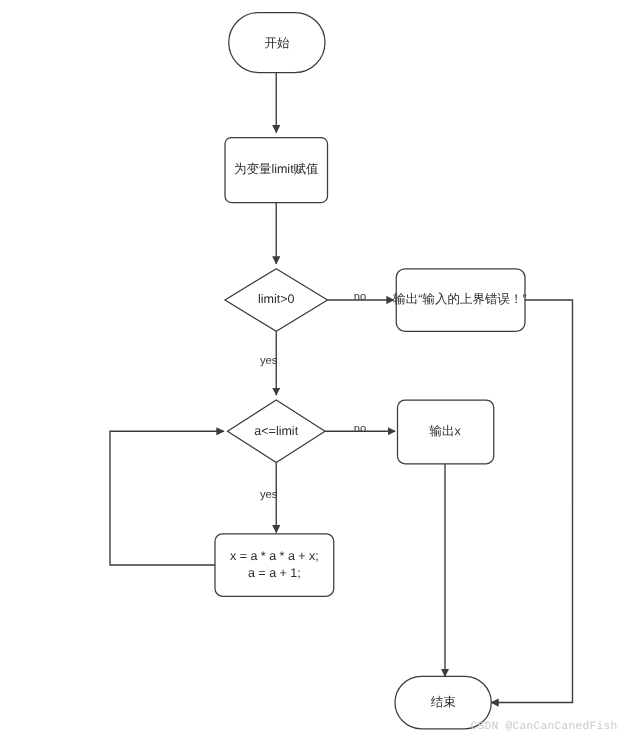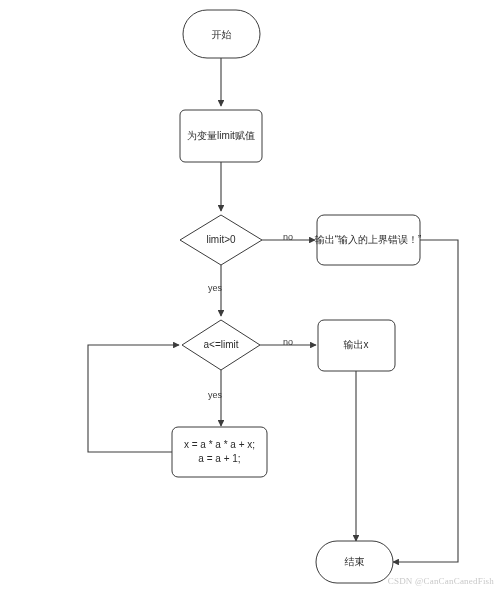--- a/index.html
+++ b/index.html
@@ -51,21 +51,21 @@
     stroke-width: 1.1;
     fill: none;
   }
   .watermark {
     position: absolute;
     right: 6px;
     bottom: 4px;
     font-size: 9px;
     color: #c9c9c9;
     letter-spacing: 0.2px;
-    font-family: Liberation Serif, serif;
+    font-family: Liberation Mono, monospace;
     white-space: nowrap;
   }
 </style>
 </head>
 <body>
 
 <div id="flowchart-canvas">
 
   <svg viewBox="0 0 500 590" xmlns="http://www.w3.org/2000/svg">
     <defs>

